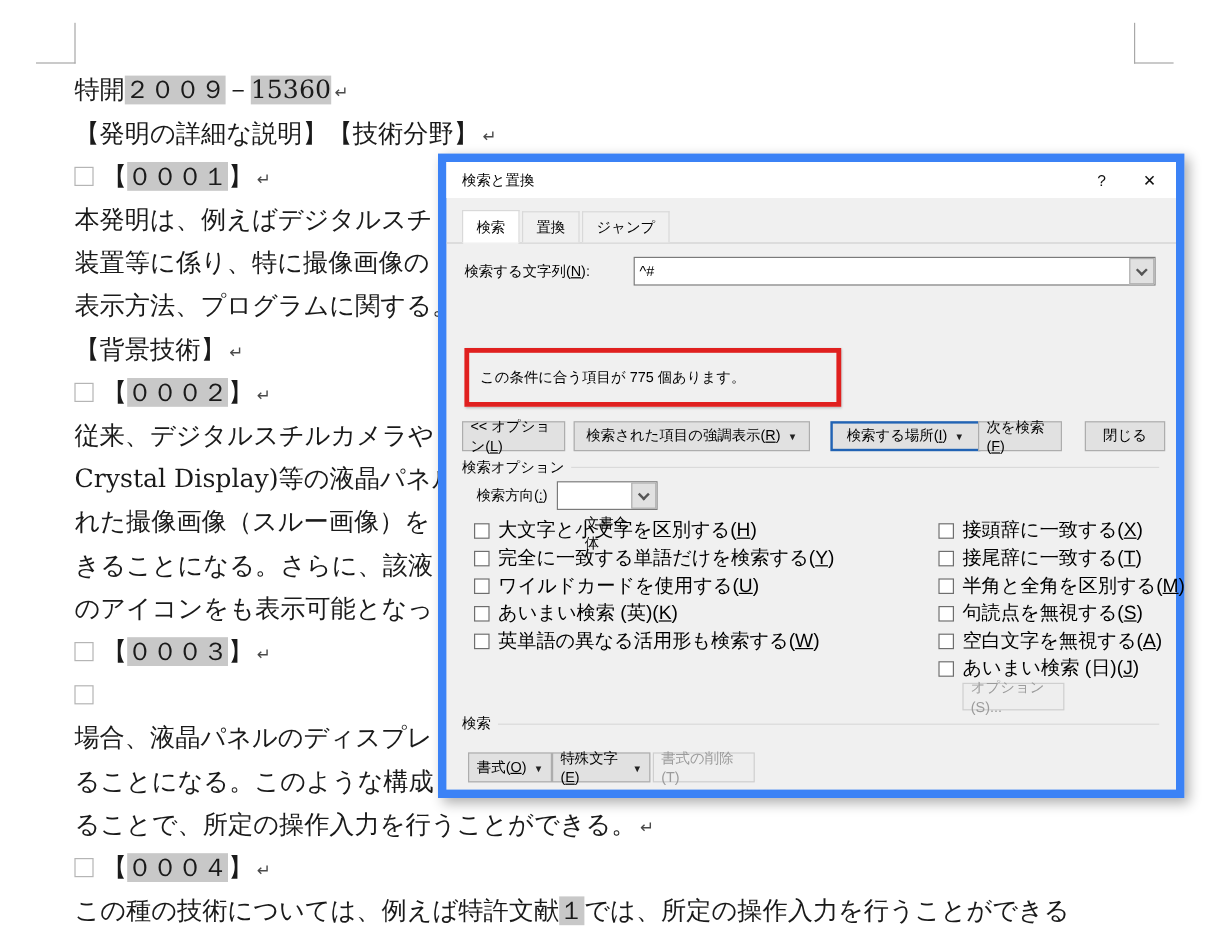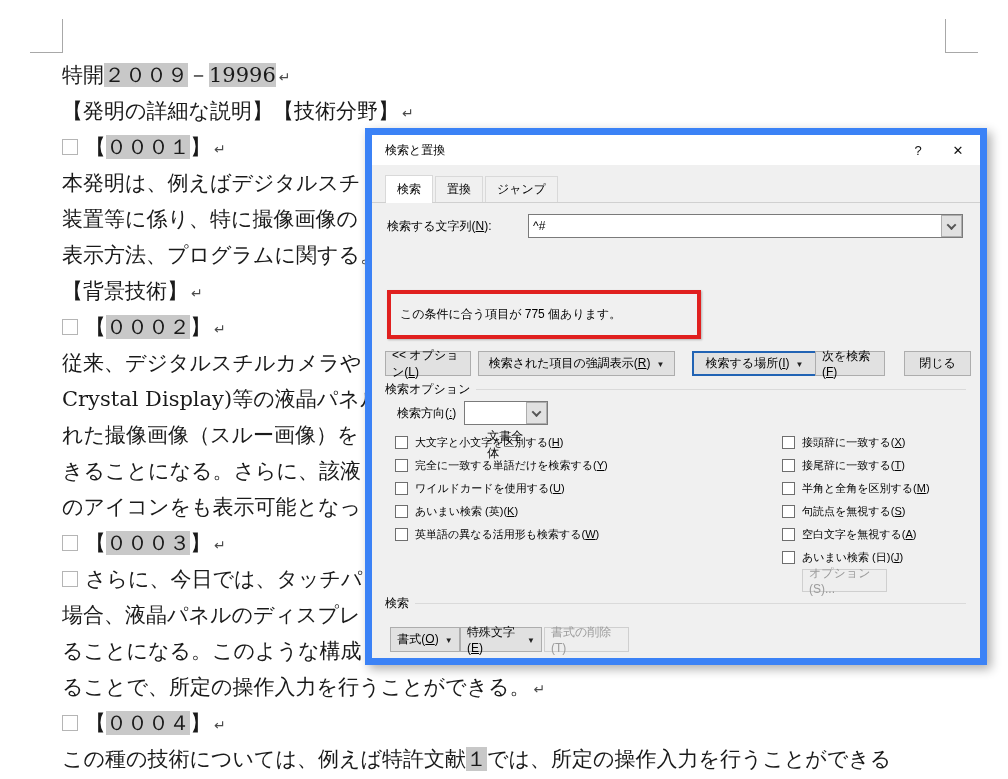--- a/index.html
+++ b/index.html
@@ -65,45 +65,45 @@
   .group-row{display:flex;align-items:center;position:absolute;left:13px;right:14px;}
   .group-line{flex:1;height:1px;background:#dadada;margin-left:6px;}
   .dir-row{position:absolute;left:25px;top:266px;display:flex;align-items:center;}
   .dir-combo{width:84px;height:24px;margin-left:8px;background:#fff;border:1px solid #7a7a7a;display:flex;}
   .dir-combo .val{flex:1;display:flex;align-items:center;padding-left:22px;margin-top:43px;}
   .cb-col{position:absolute;top:296px;}
   .cb-col.left{left:23px;}
   .cb-col.right{left:410px;}
   .cb-row{display:flex;align-items:center;height:23px;}
   .cb-box{width:13px;height:13px;background:#fff;border:1px solid #6e6e6e;margin-right:7px;flex:0 0 auto;}
-  .cb-label{font-size:11px;white-space:nowrap;}
+  .cb-label{font-size:16px;white-space:nowrap;}
   u{text-decoration:underline;}
 </style>
 </head>
 <body>
 
 <div class="corner-mark left"></div>
 <div class="corner-mark right"></div>
 
 <div class="doc-text">
-    <div class="doc-line"><span>特開</span><span class="hl">２００９</span><span>－</span><span class="hl">19996</span><span class="ret">↵</span></div>
+    <div class="doc-line"><span>特開</span><span class="hl">２００９</span><span>－</span><span class="hl">15360</span><span class="ret">↵</span></div>
     <div class="doc-line"><span>【発明の詳細な説明】【技術分野】</span><span class="ret">↵</span></div>
     <div class="doc-line"><span class="space-box"></span><span>【</span><span class="hl">０００１</span><span>】</span><span class="ret">↵</span></div>
     <div class="doc-line"><span>本発明は、例えばデジタルスチ</span></div>
     <div class="doc-line"><span>装置等に係り、特に撮像画像の</span></div>
     <div class="doc-line"><span>表示方法、プログラムに関する。</span></div>
     <div class="doc-line"><span>【背景技術】</span><span class="ret">↵</span></div>
     <div class="doc-line"><span class="space-box"></span><span>【</span><span class="hl">０００２</span><span>】</span><span class="ret">↵</span></div>
     <div class="doc-line"><span>従来、デジタルスチルカメラや</span></div>
     <div class="doc-line"><span>Crystal Display)等の液晶パネル</span></div>
     <div class="doc-line"><span>れた撮像画像（スルー画像）を</span></div>
     <div class="doc-line"><span>きることになる。さらに、該液</span></div>
     <div class="doc-line"><span>のアイコンをも表示可能となっ</span></div>
     <div class="doc-line"><span class="space-box"></span><span>【</span><span class="hl">０００３</span><span>】</span><span class="ret">↵</span></div>
-    <div class="doc-line"><span class="space-box"></span><span>さらに、今日では、タッチパ</span></div>
+    <div class="doc-line"><span class="space-box"></span></div>
     <div class="doc-line"><span>場合、液晶パネルのディスプレ</span></div>
     <div class="doc-line"><span>ることになる。このような構成</span></div>
     <div class="doc-line"><span>ることで、所定の操作入力を行うことができる。</span><span class="ret">↵</span></div>
     <div class="doc-line"><span class="space-box"></span><span>【</span><span class="hl">０００４</span><span>】</span><span class="ret">↵</span></div>
     <div class="doc-line"><span>この種の技術については、例えば特許文献</span><span class="hl">１</span><span>では、所定の操作入力を行うことができる</span></div>
   </div>
 
 <div class="dialog">
   <div class="titlebar">
     <span class="title">検索と置換</span>

